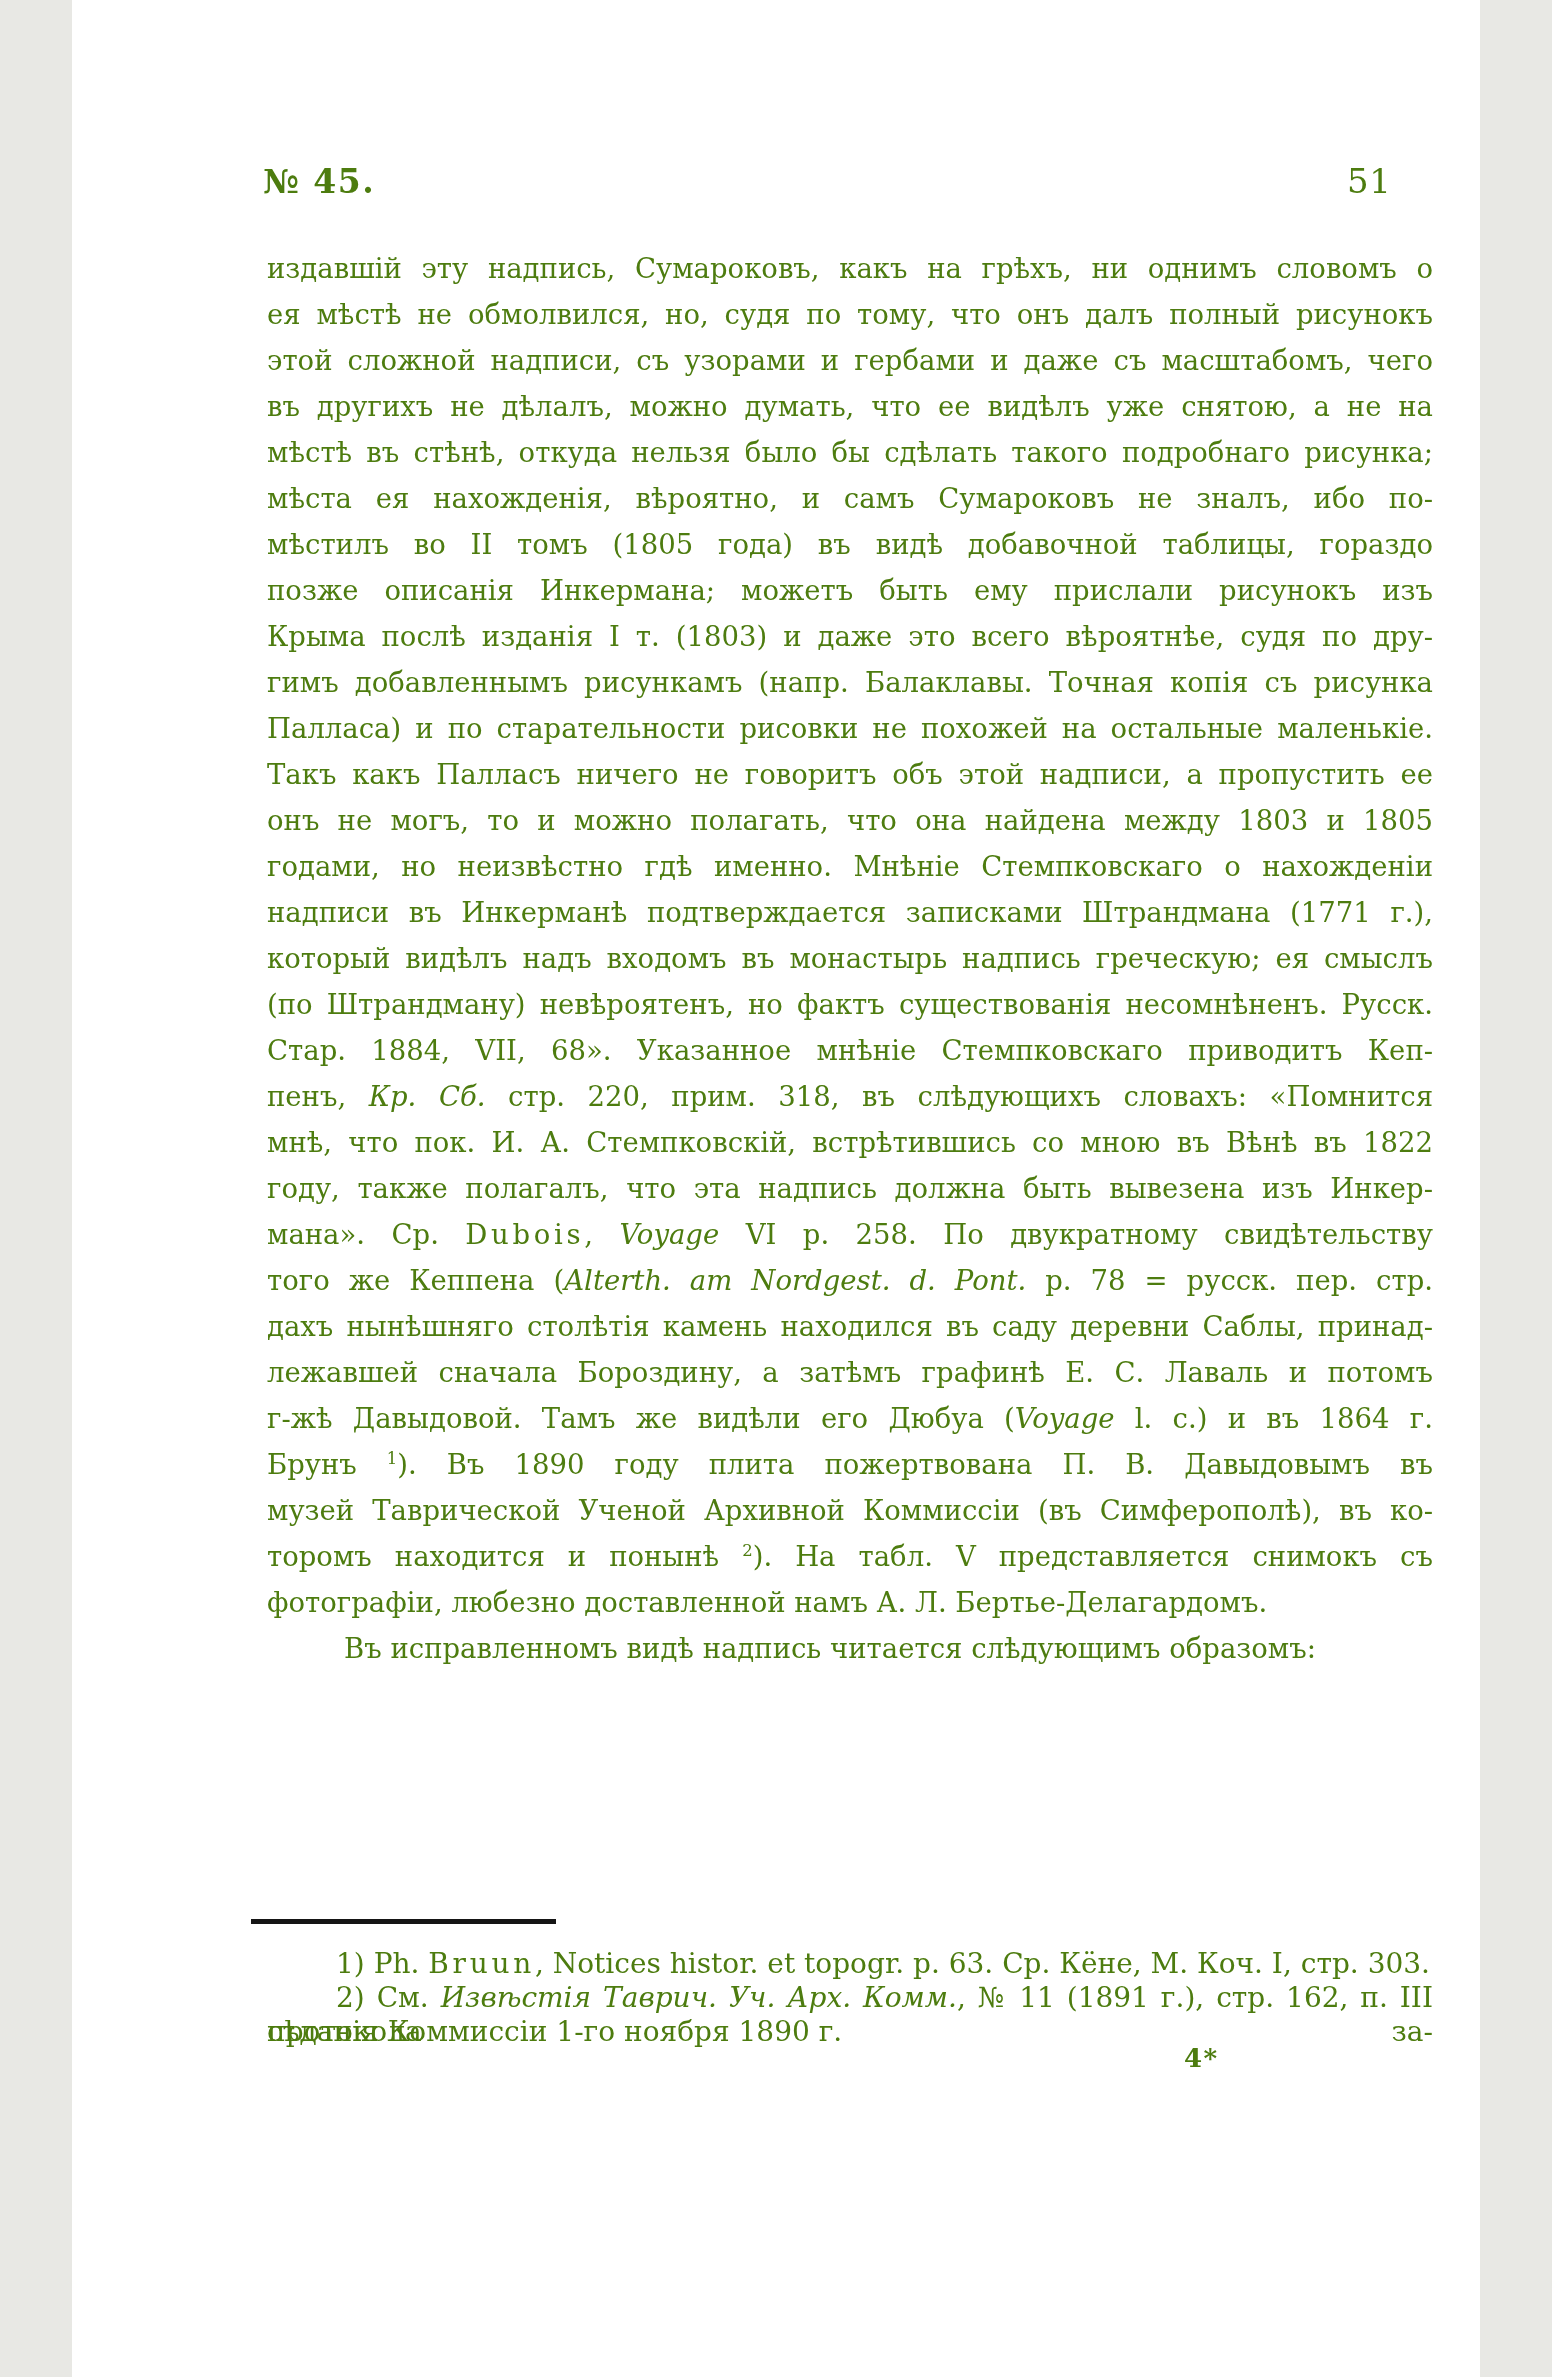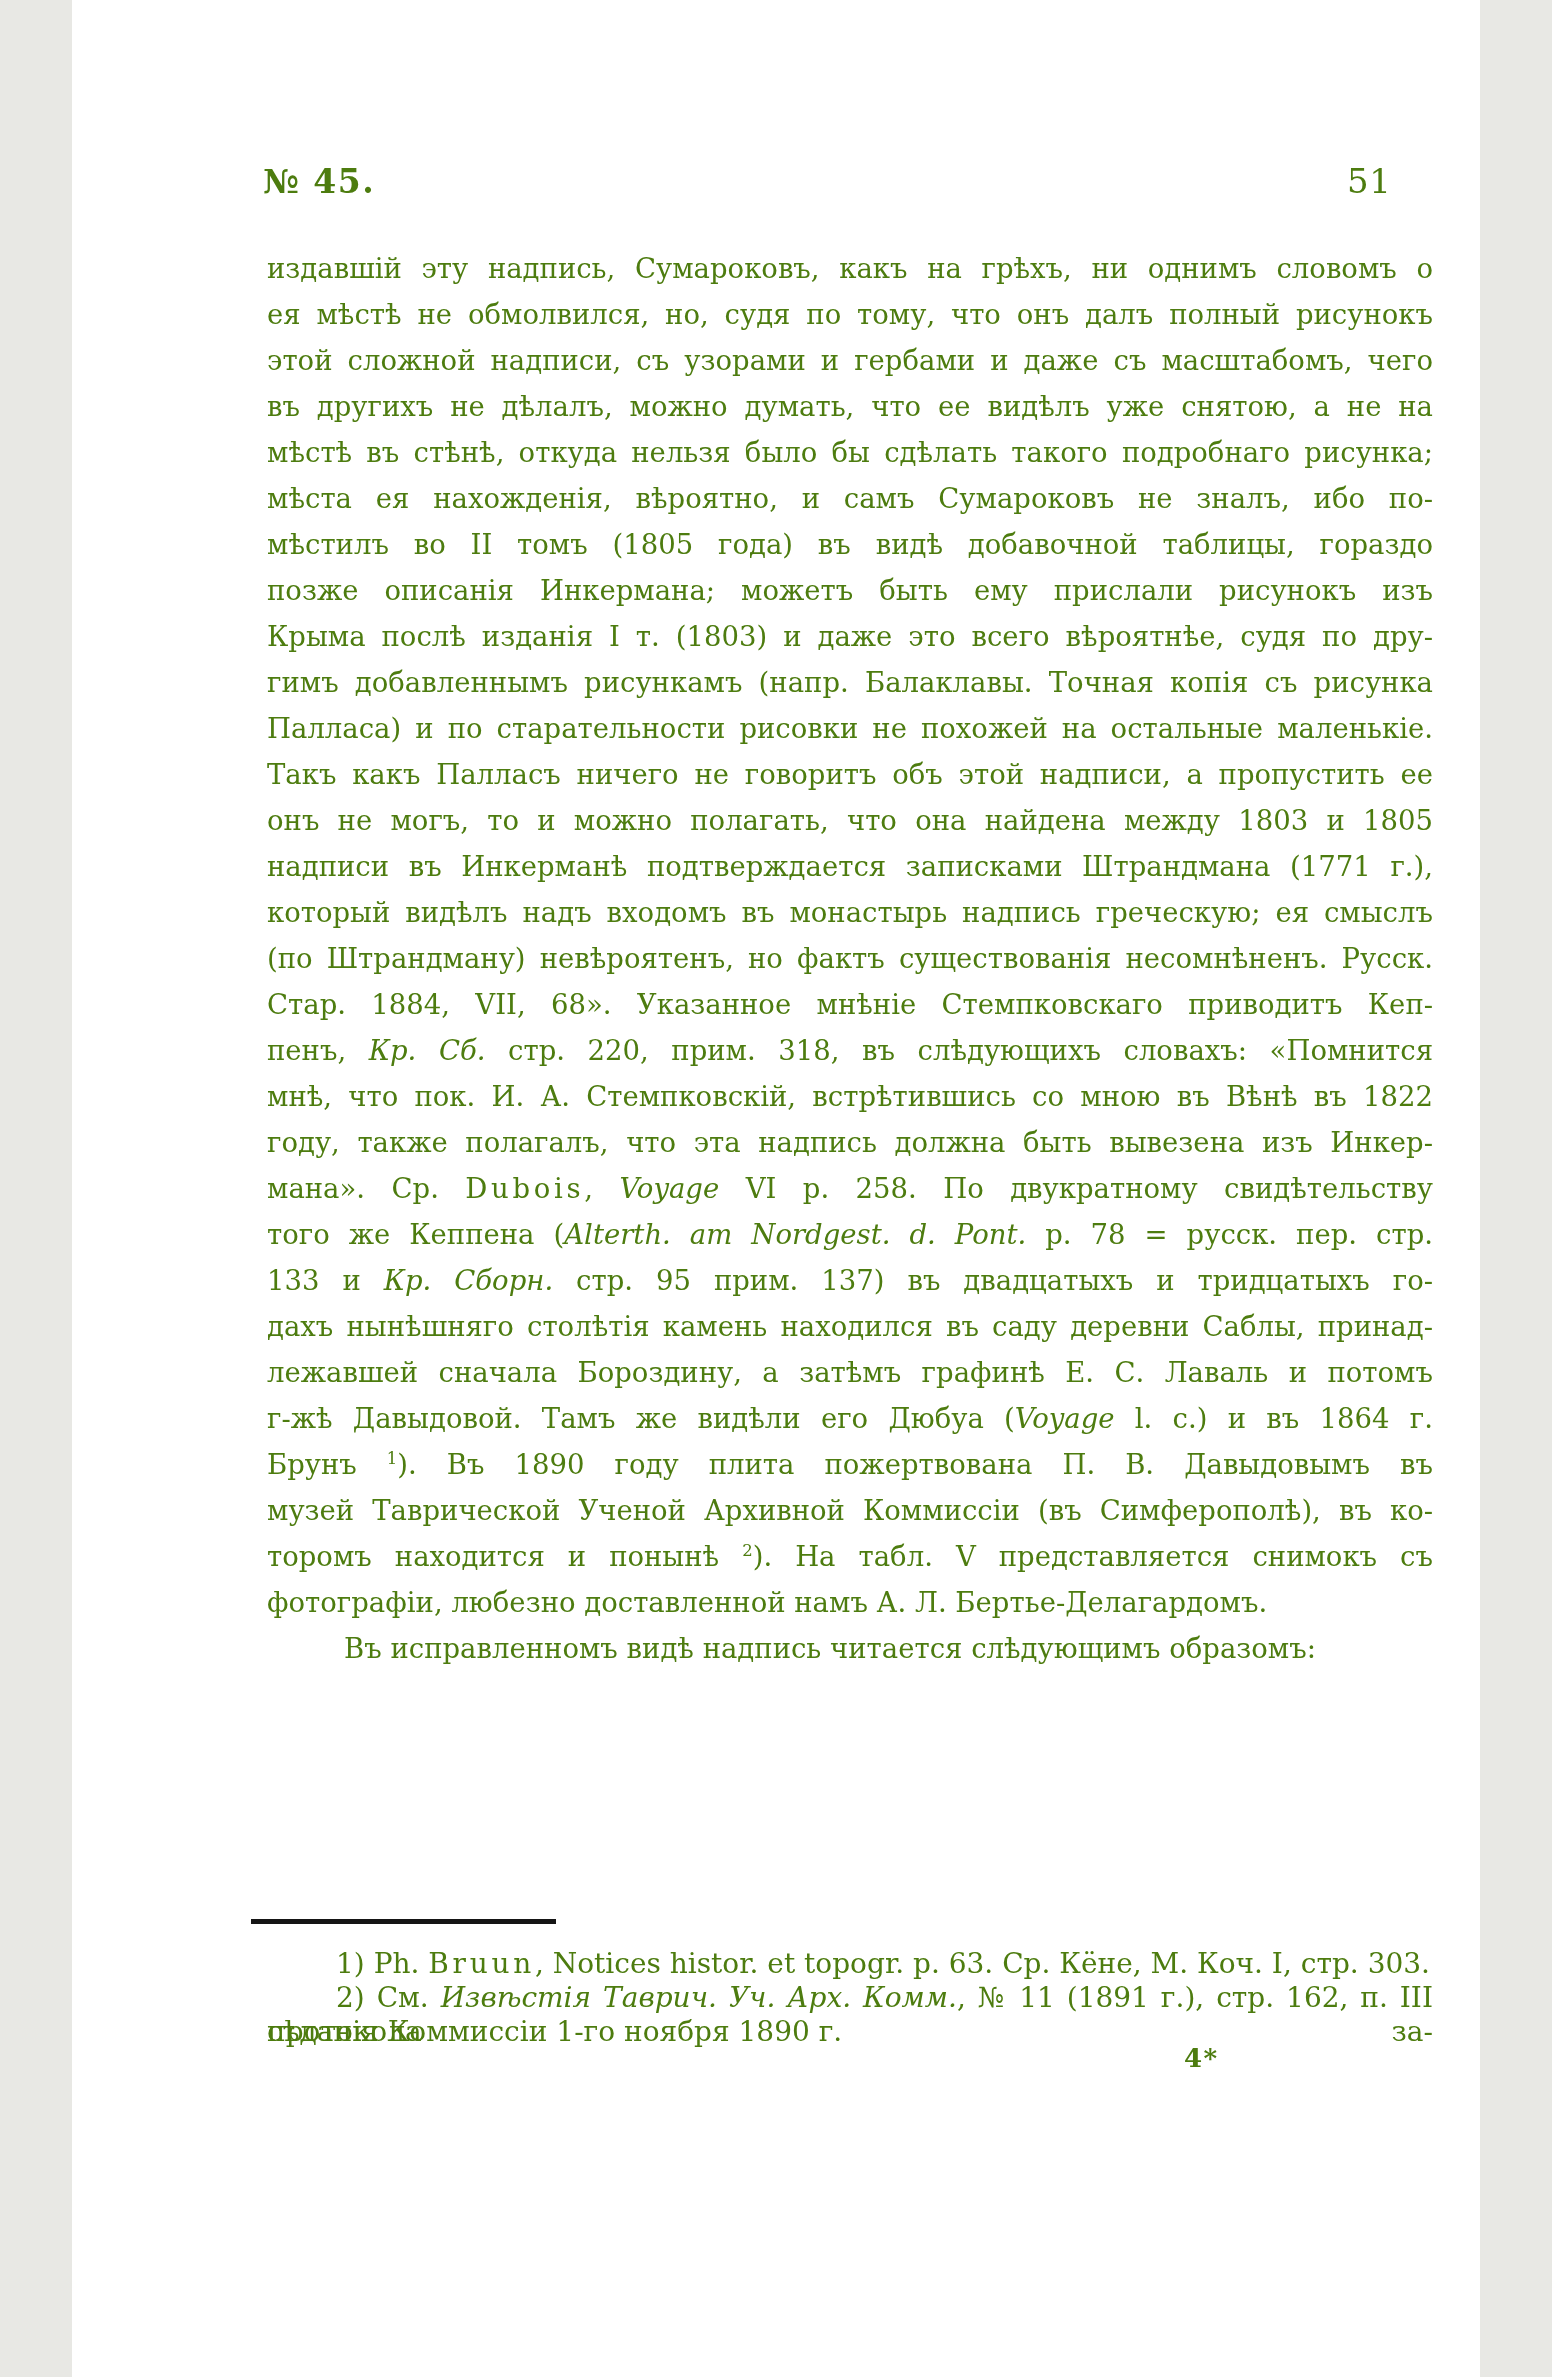--- a/index.html
+++ b/index.html
@@ -79,30 +79,30 @@
       <div class="line j"><span>въ другихъ не дѣлалъ, можно думать, что ее видѣлъ уже снятою, а не на</span></div>
       <div class="line j"><span>мѣстѣ въ стѣнѣ, откуда нельзя было бы сдѣлать такого подробнаго рисунка;</span></div>
       <div class="line j"><span>мѣста ея нахожденія, вѣроятно, и самъ Сумароковъ не зналъ, ибо по-</span></div>
       <div class="line j"><span>мѣстилъ во II томъ (1805 года) въ видѣ добавочной таблицы, гораздо</span></div>
       <div class="line j"><span>позже описанія Инкермана; можетъ быть ему прислали рисунокъ изъ</span></div>
       <div class="line j"><span>Крыма послѣ изданія I т. (1803) и даже это всего вѣроятнѣе, судя по дру-</span></div>
       <div class="line j"><span>гимъ добавленнымъ рисункамъ (напр. Балаклавы. Точная копія съ рисунка</span></div>
       <div class="line j"><span>Палласа) и по старательности рисовки не похожей на остальные маленькіе.</span></div>
       <div class="line j"><span>Такъ какъ Палласъ ничего не говоритъ объ этой надписи, а пропустить ее</span></div>
       <div class="line j"><span>онъ не могъ, то и можно полагать, что она найдена между 1803 и 1805</span></div>
+      <div class="line j"><span>годами, но неизвѣстно гдѣ именно. Мнѣніе Стемпковскаго о нахожденіи</span></div>
       <div class="line j"><span>надписи въ Инкерманѣ подтверждается записками Штрандмана (1771 г.),</span></div>
       <div class="line j"><span>который видѣлъ надъ входомъ въ монастырь надпись греческую; ея смыслъ</span></div>
       <div class="line j"><span>(по Штрандману) невѣроятенъ, но фактъ существованія несомнѣненъ. Русск.</span></div>
       <div class="line j"><span>Стар. 1884, VII, 68». Указанное мнѣніе Стемпковскаго приводитъ Кеп-</span></div>
       <div class="line j"><span>пенъ, </span><span class="it">Кр. Сб.</span><span> стр. 220, прим. 318, въ слѣдующихъ словахъ: «Помнится</span></div>
       <div class="line j"><span>мнѣ, что пок. И. А. Стемпковскій, встрѣтившись со мною въ Вѣнѣ въ 1822</span></div>
       <div class="line j"><span>году, также полагалъ, что эта надпись должна быть вывезена изъ Инкер-</span></div>
       <div class="line j"><span>мана». Ср. </span><span class="lsp">Dubois</span><span>, </span><span class="it">Voyage</span><span> VI p. 258. По двукратному свидѣтельству</span></div>
       <div class="line j"><span>того же Кеппена (</span><span class="it">Alterth. am Nordgest. d. Pont.</span><span> p. 78 = русск. пер. стр.</span></div>
-      <div class="line j"><span>133 и </span><span class="it">Кр. Сборн.</span><span> стр. 95 прим. 137) въ двадцатыхъ и тридцатыхъ го-</span></div>
       <div class="line j"><span>дахъ нынѣшняго столѣтія камень находился въ саду деревни Саблы, принад-</span></div>
       <div class="line j"><span>лежавшей сначала Бороздину, а затѣмъ графинѣ Е. С. Лаваль и потомъ</span></div>
       <div class="line j"><span>г-жѣ Давыдовой. Тамъ же видѣли его Дюбуа (</span><span class="it">Voyage</span><span> l. c.) и въ 1864 г.</span></div>
       <div class="line j"><span>Брунъ </span><span class="sup">1</span><span>). Въ 1890 году плита пожертвована П. В. Давыдовымъ въ</span></div>
       <div class="line j"><span>музей Таврической Ученой Архивной Коммиссіи (въ Симферополѣ), въ ко-</span></div>
       <div class="line j"><span>торомъ находится и понынѣ </span><span class="sup">2</span><span>). На табл. V представляется снимокъ съ</span></div>
       <div class="line"><span>фотографіи, любезно доставленной намъ А. Л. Бертье-Делагардомъ.</span></div>
       <div class="line ind"><span>Въ исправленномъ видѣ надпись читается слѣдующимъ образомъ:</span></div>
     </div>
 

